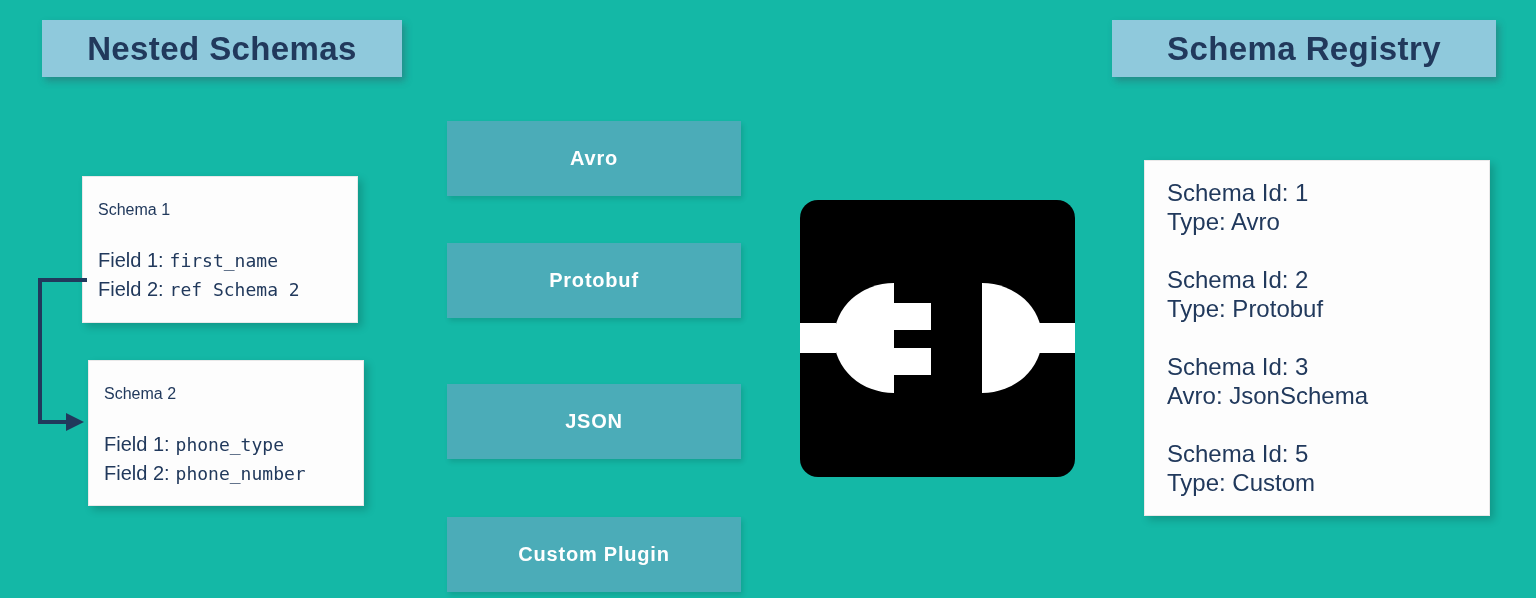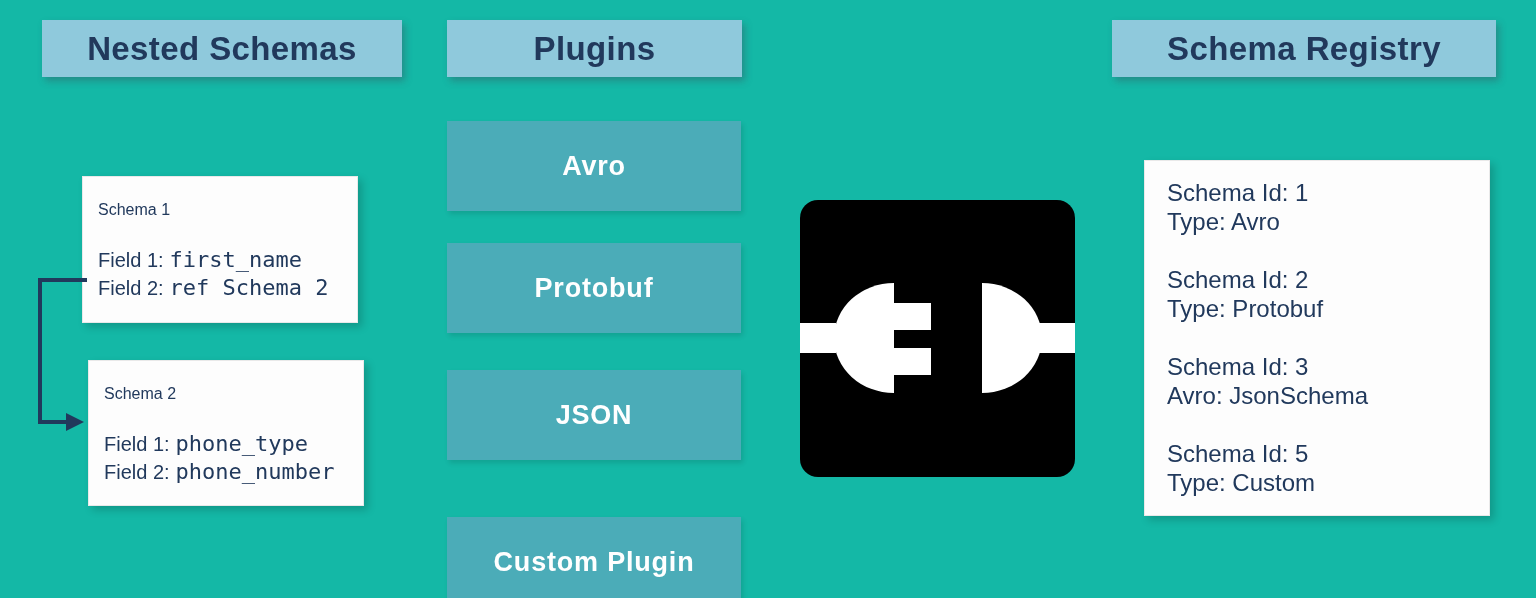--- a/index.html
+++ b/index.html
@@ -39,43 +39,43 @@
     box-shadow: 4px 4px 8px rgba(0, 0, 0, 0.18);
     box-sizing: border-box;
   }
   #schema1 { left: 82px; top: 176px; width: 276px; height: 147px; }
   #schema2 { left: 88px; top: 360px; width: 276px; height: 146px; }
   .schema-title { font-size: 16px; margin: 24px 0 0 15px; }
   .schema-fields { margin: 27px 0 0 15px; font-size: 20px; line-height: 28px; }
   .field-line { white-space: nowrap; }
   .mono {
     font-family: "DejaVu Sans Mono", monospace;
-    font-size: 22px;
+    font-size: 18px;
     margin-left: 6px;
   }
 
   
   .plugin-box {
     position: absolute;
     left: 447px;
     width: 294px;
-    height: 90px;
+    height: 75px;
     background: #4BACB8;
     color: #ffffff;
     display: flex;
     align-items: center;
     justify-content: center;
-    font-size: 27px;
+    font-size: 20px;
     font-weight: bold;
     letter-spacing: 0.8px;
     box-shadow: 2px 3px 5px rgba(0, 0, 0, 0.12);
   }
   #plugin-0 { top: 121px; }
   #plugin-1 { top: 243px; }
-  #plugin-2 { top: 370px; }
+  #plugin-2 { top: 384px; }
   #plugin-3 { top: 487px; margin-top: 30px; }
 
   
   #registry-box {
     left: 1144px; top: 160px; width: 346px; height: 356px;
     padding: 17px 0 0 22px;
     font-size: 24px;
     line-height: 29px;
   }
   .reg-entry { margin-bottom: 29px; }
@@ -83,21 +83,20 @@
   
   #ref-arrow { position: absolute; left: 30px; top: 270px; width: 70px; height: 165px; }
   #plug-icon { position: absolute; left: 800px; top: 200px; width: 275px; height: 277px; }
 </style>
 </head>
 <body>
 
 <div class="canvas">
 
   <div class="hdr" id="hdr-nested">Nested Schemas</div>
-  <div class="hdr" id="hdr-plugins">Plugins</div>
   <div class="hdr" id="hdr-registry">Schema Registry</div>
 
   <div class="white-box" id="schema1">
     <div class="schema-title">Schema 1</div>
     <div class="schema-fields">
       <div class="field-line"><span>Field 1:</span><span class="mono">first_name</span></div>
       <div class="field-line"><span>Field 2:</span><span class="mono">ref Schema 2</span></div>
     </div>
   </div>
 

